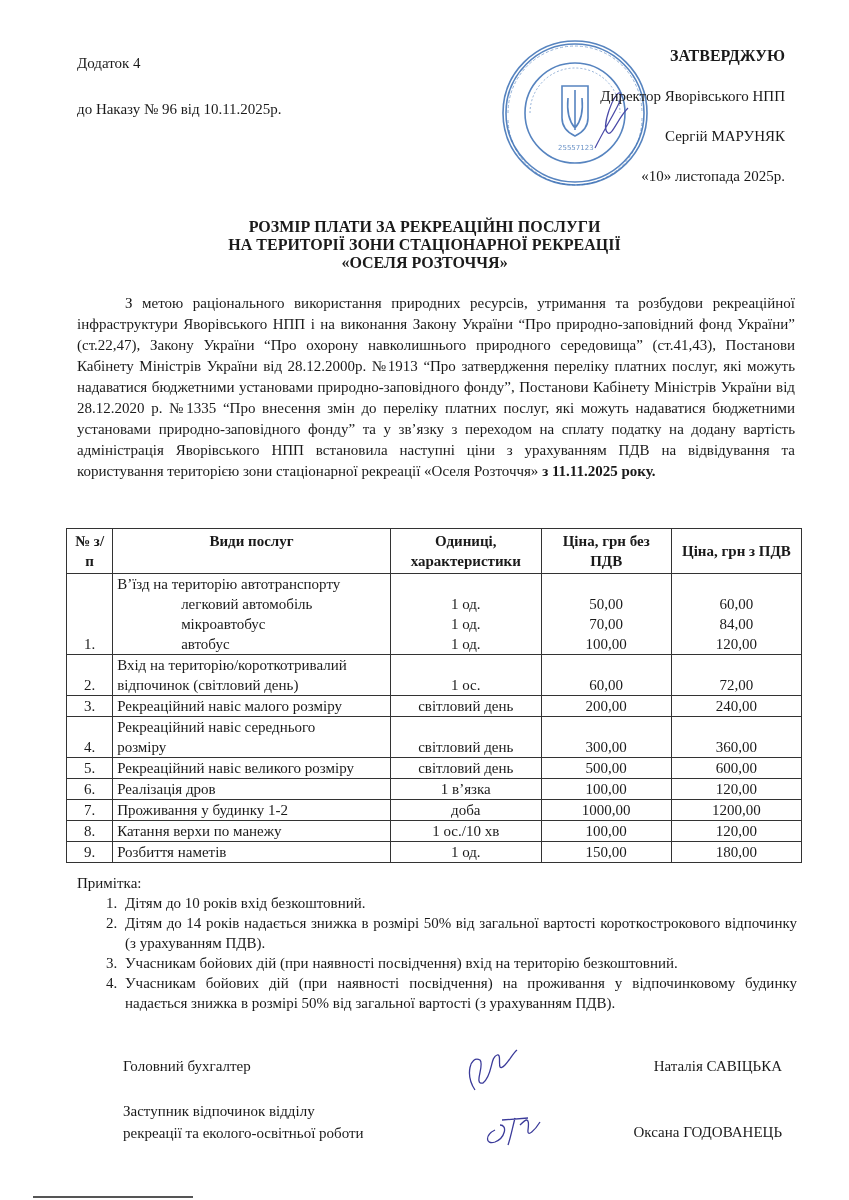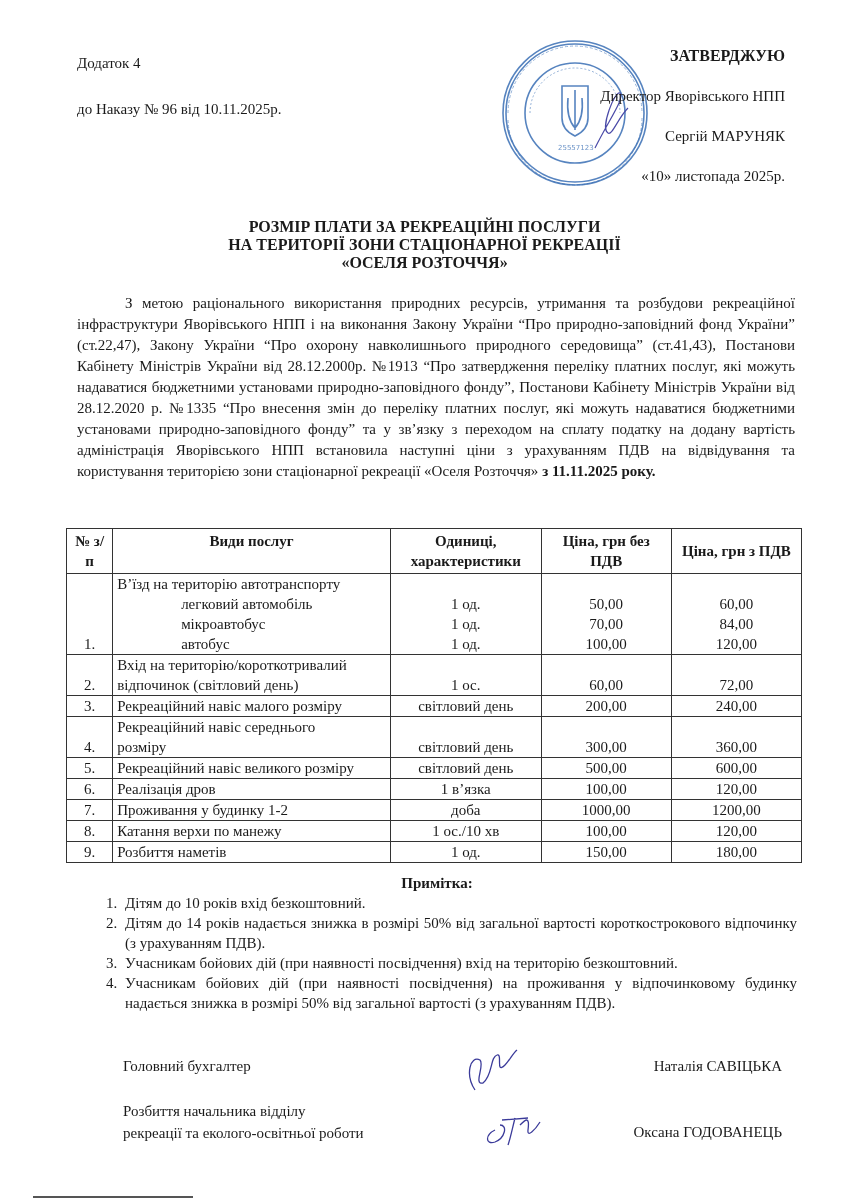--- a/index.html
+++ b/index.html
@@ -16,21 +16,21 @@
   .body-text b { font-weight: bold; }
   table.prices { position: absolute; left: 66px; top: 528px; width: 736px; border-collapse: collapse; font-size: 15px; padding-left: 16px; }
   table.prices th, table.prices td { border: 1px solid #333; padding: 0 4px; vertical-align: bottom; line-height: 20px; }
   table.prices th { font-weight: bold; text-align: center; vertical-align: middle; padding: 2px 4px; }
   td.num { text-align: center; vertical-align: top; width: 36px; }
   td.svc { width: 262px; }
   td.unit { text-align: center; width: 138px; }
   td.price { text-align: center; width: 118px; }
   .sub { padding-left: 64px; display: block; }
   .notes { left: 77px; top: 873px; width: 720px; font-size: 15px; line-height: 20px; }
-  .notes .nt-title { font-weight: bold; text-align: center; }
+  .notes .nt-title { font-weight: normal; }
   .notes ol { margin: 0; padding-left: 44px; }
   .notes li { text-align: justify; padding-left: 4px; }
   .sig-row { font-size: 15px; line-height: 22px; }
   .sig1-role { left: 123px; top: 1055px; }
   .sig1-name { right: 67px; top: 1055px; }
   .sig2-role { left: 123px; top: 1100px; }
   .sig2-name { right: 67px; top: 1121px; text-align: center; }
   .sig-mark { left: 455px; width: 70px; height: 50px; }
   .footer-line { left: 33px; top: 1196px; width: 160px; height: 2px; background: #555; }
 </style>
@@ -191,21 +191,21 @@
   </ol>
 </div>
 
 <div class="abs sig-row sig1-role">Головний бухгалтер</div>
 <svg class="abs sig-mark" style="top:1045px;" viewBox="0 0 70 50">
   <path d="M20 45 C10 30 15 10 25 15 C30 20 18 40 28 38 C38 30 35 12 42 10 C48 8 40 30 50 20 C55 15 58 8 62 5" fill="none" stroke="#3b3b9a" stroke-width="1.3"></path>
 </svg>
 <div class="abs sig-row sig1-name">Наталія САВІЦЬКА</div>
 
 <div class="abs sig-row sig2-role">
-  <div>Розбиття начальника відділу</div>
+  <div>Заступник відпочинок відділу</div>
   <div>рекреації та еколого-освітньої роботи</div>
 </div>
 <svg class="abs sig-mark" style="top:1100px; left:480px;" viewBox="0 0 70 50">
   <path d="M15 30 C5 35 5 45 15 42 C25 38 28 25 20 25 M22 20 L48 18 M35 18 C32 30 30 40 28 45 M40 25 C45 20 50 15 48 30 C47 38 55 30 60 22" fill="none" stroke="#3b3b9a" stroke-width="1.3"></path>
 </svg>
 <div class="abs sig-row sig2-name">Оксана ГОДОВАНЕЦЬ</div>
 
 <div class="abs footer-line"></div>
 
 </body></html>

